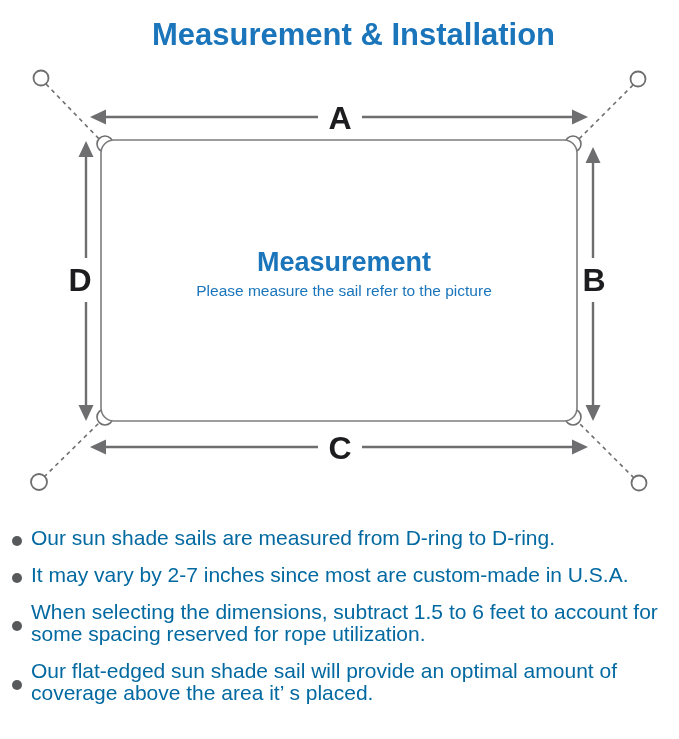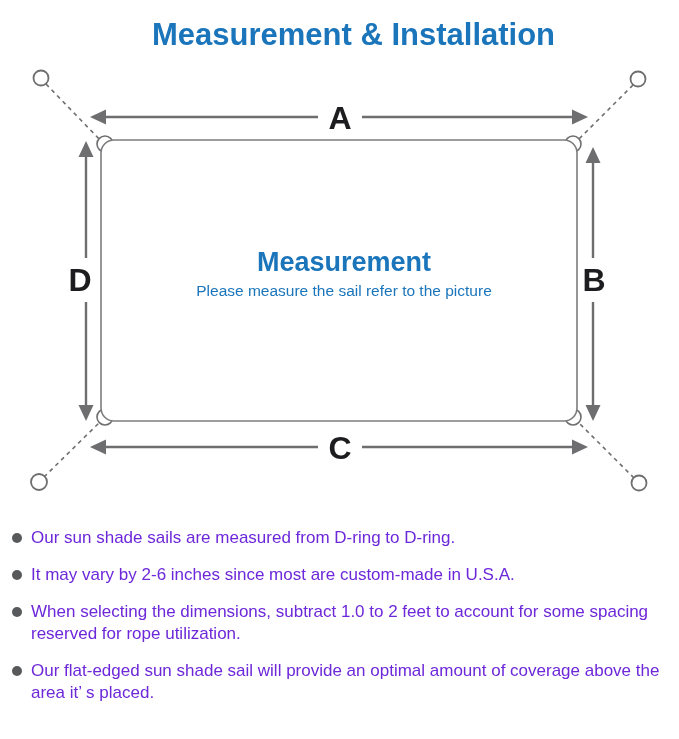--- a/index.html
+++ b/index.html
@@ -19,24 +19,24 @@
     letter-spacing:0px;
   }
   .diagram{
     position:absolute;top:55px;left:0;
   }
   .notes{
     position:absolute;top:527px;left:12px;width:656px;
     list-style:none;margin:0;padding:0;
   }
   .note-item{
-    display:flex;align-items:flex-start;
+    display:flex;align-items:center;
     margin-bottom:15px;
-    color:#6d28d9;
-    font-size:17px;line-height:22px;
+    color:#0369a1;
+    font-size:21px;line-height:22px;
   }
   .note-dot{
     flex:0 0 auto;
     width:10px;height:10px;border-radius:50%;
     background:#58595b;
     margin:6px 9px 0 0;
   }
   .note-text{max-width:632px;}
 </style>
 </head>
@@ -110,25 +110,25 @@
     <text x="344" y="241" text-anchor="middle" font-family="Liberation Sans, sans-serif" font-size="15.5" fill="#1b75bb">Please measure the sail refer to the picture</text>
   </svg>
 
   <ul class="notes">
     <li class="note-item">
       <span class="note-dot"></span>
       <span class="note-text">Our sun shade sails are measured from D-ring to D-ring.</span>
     </li>
     <li class="note-item">
       <span class="note-dot"></span>
-      <span class="note-text">It may vary by 2-6 inches since most are custom-made in U.S.A.</span>
+      <span class="note-text">It may vary by 2-7 inches since most are custom-made in U.S.A.</span>
     </li>
     <li class="note-item">
       <span class="note-dot"></span>
-      <span class="note-text">When selecting the dimensions, subtract 1.0 to 2 feet to account for some spacing reserved for rope utilization.</span>
+      <span class="note-text">When selecting the dimensions, subtract 1.5 to 6 feet to account for some spacing reserved for rope utilization.</span>
     </li>
     <li class="note-item">
       <span class="note-dot"></span>
       <span class="note-text">Our flat-edged sun shade sail will provide an optimal amount of coverage above the area it’ s placed.</span>
     </li>
   </ul>
 
 </div>
 
 </body></html>

